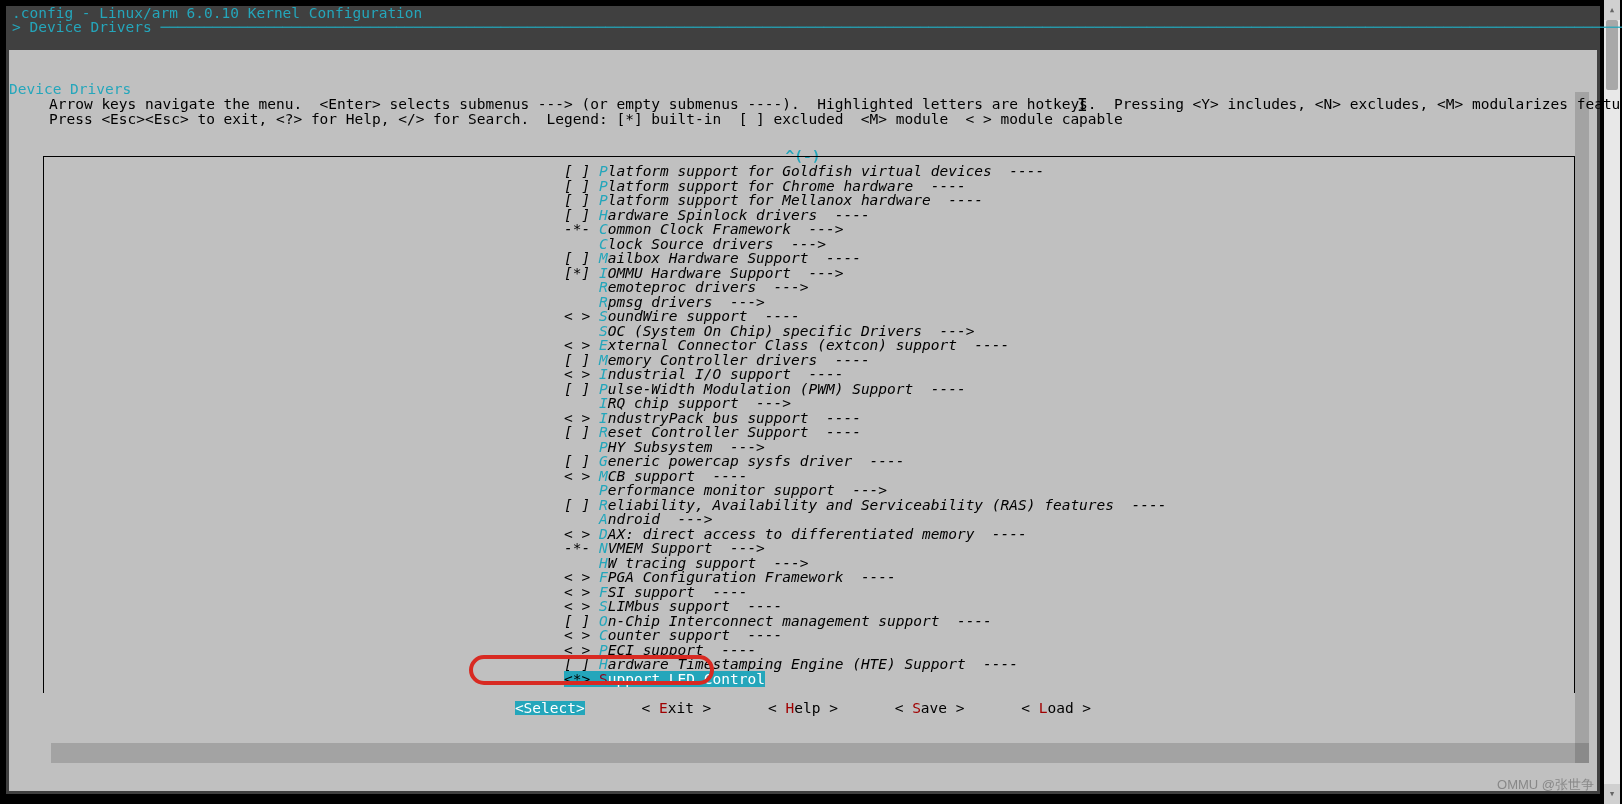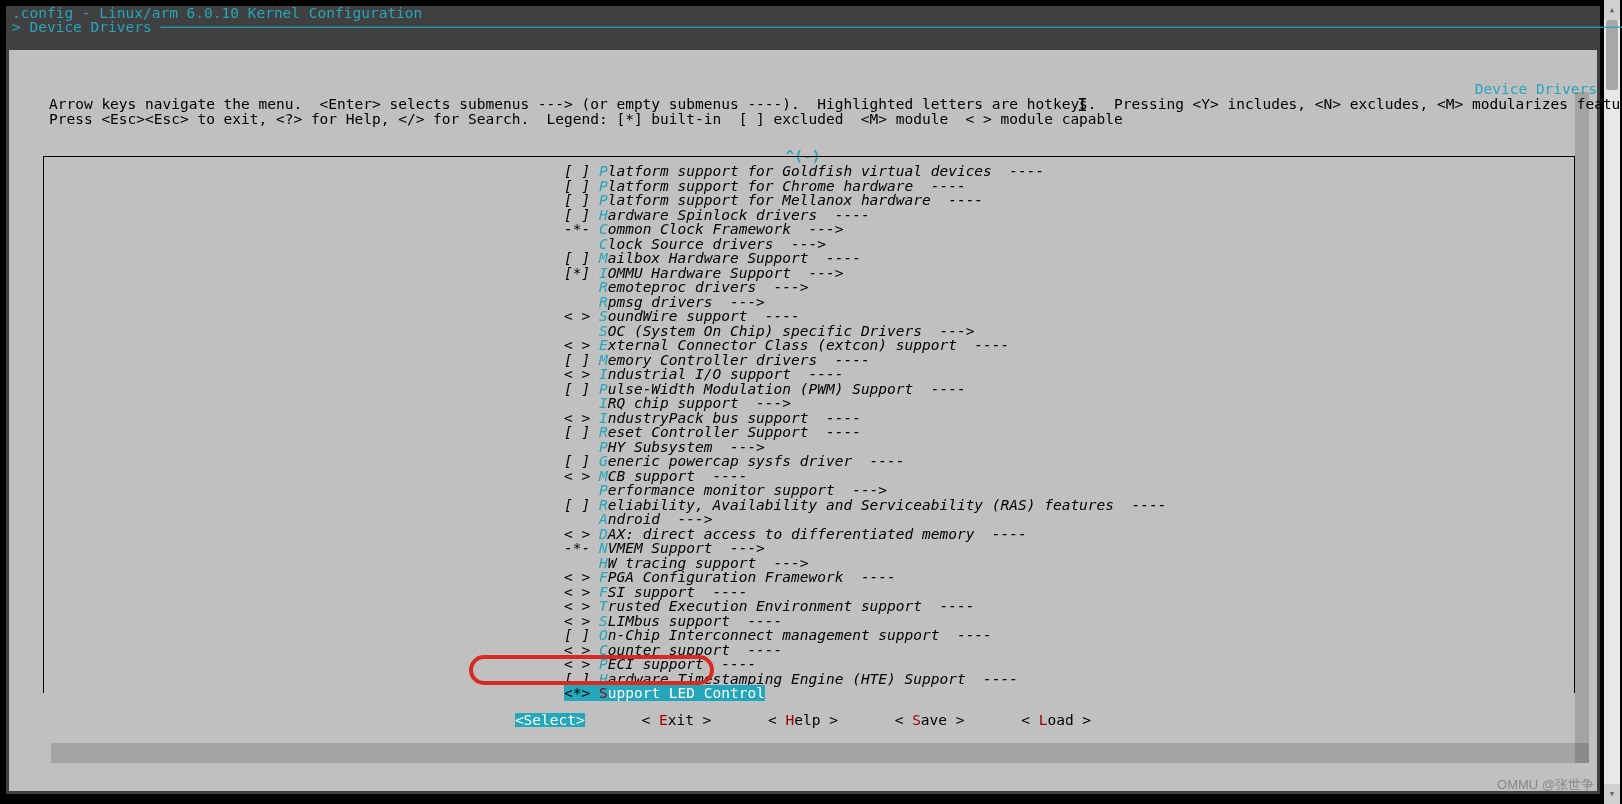--- a/index.html
+++ b/index.html
@@ -16,33 +16,33 @@
     background:#404040;
     padding:16px 3px 3px 3px;
   }
   .term {
     background:#C0C0C0;
     width:100%; height:100%;
     position:relative;
   }
   .title1 { position:absolute; left:6px; top:0; color:#24A6BB; white-space:pre;}
   .title2 { position:absolute; left:6px; top:14px; color:#24A6BB; white-space:pre;}
-  .headercenter { text-align:right; color:#24A6BB; position:absolute; top:32px; left:0; right:0;}
+  .headercenter { text-align:left; color:#24A6BB; position:absolute; top:32px; left:0; right:0;}
   .instructions { position:absolute; top:47px; left:40px; right:40px; color:#000; white-space:pre;}
   .instr2 { position:absolute; top:62px; left:40px; right:40px; color:#000; white-space:pre;}
   .scrollind { position:absolute; top:99px; left:0; right:0; text-align:center; color:#24A6BB; font-weight:bold;}
   .box { position:absolute; left:34px; top:106px; right:22px; bottom:98px; border:1px solid #000; border-bottom:none;}
   .menulist { position:absolute; left:40px; top:114px; right:28px; bottom:104px; color:#000;}
   .menurow { white-space:pre; height:14.5px;font-style:italic;}
   .hk { color:#24A6BB;}
   .selrow { white-space:pre; height:14.5px;}
   .selbracket { background:#24A6BB; color:#000;}
   .seltext { background:#24A6BB; color:#fff;}
   .selhk { color:#93001A;}
-  .buttons { position:absolute; bottom:64px; left:0; right:0; text-align:center; letter-spacing:0;}
+  .buttons { position:absolute; bottom:76px; left:0; right:0; text-align:center; letter-spacing:0;}
   .btn { display:inline-block; margin:0 24px; white-space:pre;}
   .btn .bhk { color:#A00000;}
   .btnsel { background:#24A6BB; color:#fff;}
   .circle {
     position:absolute;
     border:4px solid #D82A22;
     border-radius:16px;
     width:245px; height:30px;
     left:460px; bottom:106px;
     pointer-events:none;
@@ -102,21 +102,20 @@
         <div class="menurow">                                                           [ ] <span class="hk">G</span>eneric powercap sysfs driver  ----</div>
         <div class="menurow">                                                           &lt; &gt; <span class="hk">M</span>CB support  ----</div>
         <div class="menurow">                                                               <span class="hk">P</span>erformance monitor support  ---&gt;</div>
         <div class="menurow">                                                           [ ] <span class="hk">R</span>eliability, Availability and Serviceability (RAS) features  ----</div>
         <div class="menurow">                                                               <span class="hk">A</span>ndroid  ---&gt;</div>
         <div class="menurow">                                                           &lt; &gt; <span class="hk">D</span>AX: direct access to differentiated memory  ----</div>
         <div class="menurow">                                                           -*- <span class="hk">N</span>VMEM Support  ---&gt;</div>
         <div class="menurow">                                                               <span class="hk">H</span>W tracing support  ---&gt;</div>
         <div class="menurow">                                                           &lt; &gt; <span class="hk">F</span>PGA Configuration Framework  ----</div>
         <div class="menurow">                                                           &lt; &gt; <span class="hk">F</span>SI support  ----</div>
-        <div class="menurow">                                                           &lt; &gt; <span class="hk">T</span>rusted Execution Environment support  ----</div>
         <div class="menurow">                                                           &lt; &gt; <span class="hk">S</span>LIMbus support  ----</div>
         <div class="menurow">                                                           [ ] <span class="hk">O</span>n-Chip Interconnect management support  ----</div>
         <div class="menurow">                                                           &lt; &gt; <span class="hk">C</span>ounter support  ----</div>
         <div class="menurow">                                                           &lt; &gt; <span class="hk">P</span>ECI support  ----</div>
         <div class="menurow">                                                           [ ] <span class="hk">H</span>ardware Timestamping Engine (HTE) Support  ----</div>
         <div class="selrow">                                                           <span class="selbracket">&lt;*&gt;</span><span class="seltext"> <span class="selhk">S</span>upport LED Control</span></div>
       </div>
 
     <div class="circle"></div>
 

